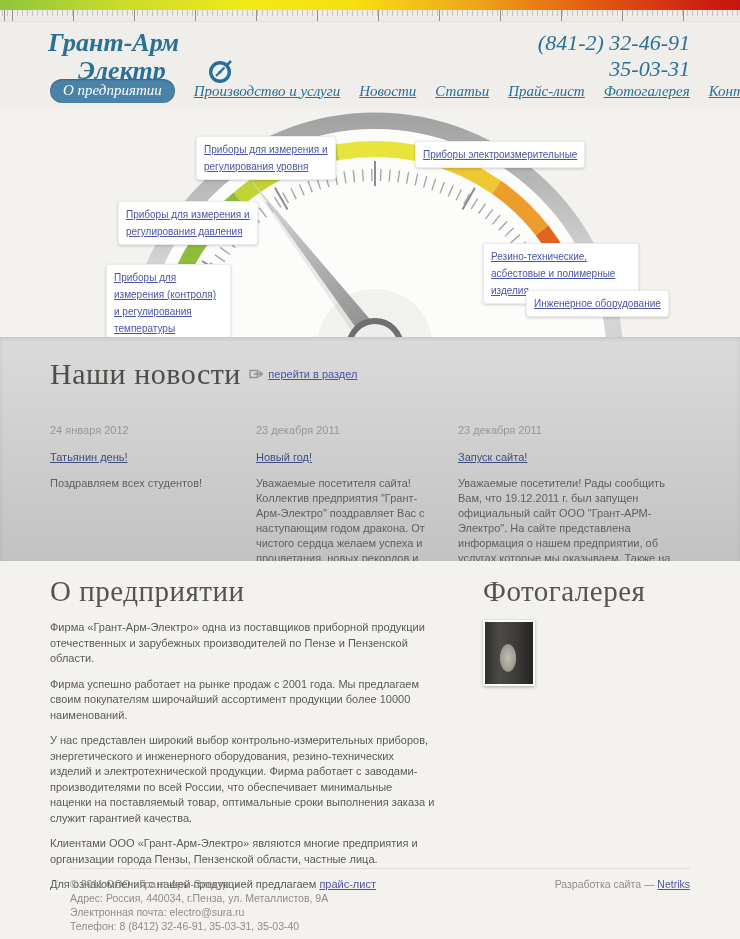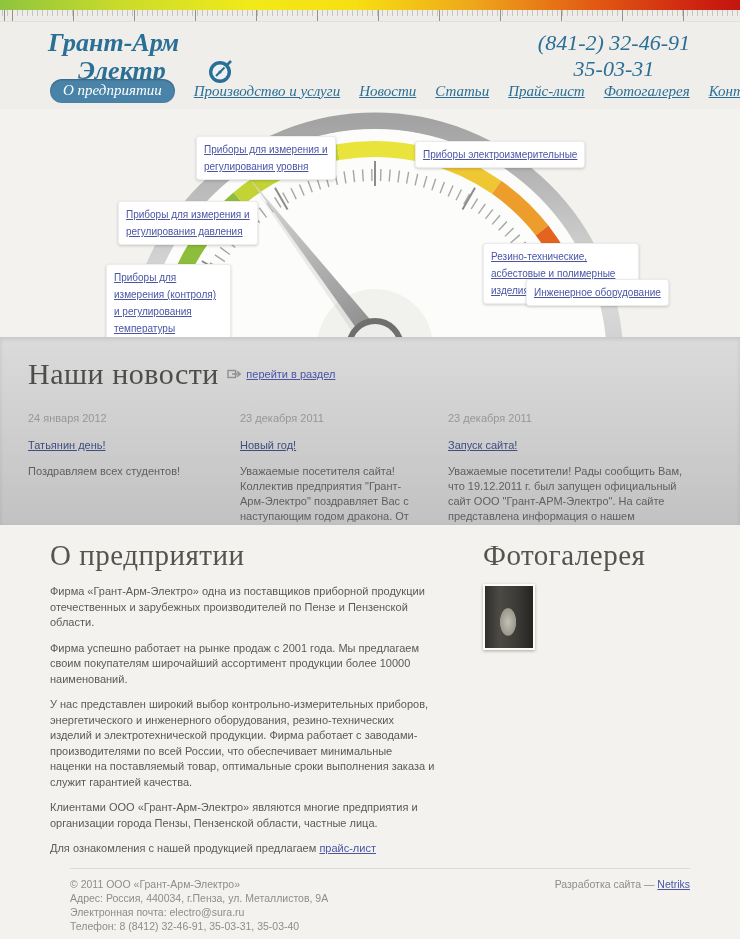--- a/index.html
+++ b/index.html
@@ -25,50 +25,50 @@
     background-position:12px 0, 2px 0;
     border-bottom:1px solid #e2e0db;
   }
   
   .header { height:87px; background:#efeeea; position:relative; }
   .logo { position:absolute; left:48px; top:8px; cursor:pointer;
     font-family:"Liberation Serif","DejaVu Serif",serif; font-style:italic; font-weight:bold;
     color:#2a6f96; font-size:26px; line-height:26px; }
   .logo .l2 { margin-left:30px; display:flex; align-items:center;gap:40px; }
   .logo svg { margin-left:1px; margin-top:2px; }
-  .phones { position:absolute; right:50px; top:8px; text-align:center;
+  .phones { position:absolute; right:50px; top:8px; text-align:right;
     font-family:"Liberation Serif","DejaVu Serif",serif; font-style:italic;
     color:#2a6f96; font-size:22px; line-height:26px; }
   .nav { position:absolute; left:50px; right:40px; bottom:6px;
     display:flex; align-items:center; gap:19px;
     font-family:"Liberation Serif","DejaVu Serif",serif; font-style:italic; font-size:15px; }
   .nav a { color:#2a6f96; text-decoration:underline; cursor:pointer; white-space:nowrap; }
   .nav a.active { background:#4a83a8; color:#fff; text-decoration:none;
     padding:3px 13px 4px; border-radius:13px; box-shadow:inset 0 1px 2px rgba(0,0,0,.25); }
   
   .gauge-wrap { height:228px; position:relative; background:#f3f2ee; overflow:hidden; }
   .gauge-wrap svg.dial { position:absolute; left:0; top:0; }
   .glabel { position:absolute; background:#fff; border:1px solid #ececec; border-radius:3px;
     padding:4px 7px; font-size:10px; line-height:17px; color:#4a55a5;
     text-decoration:underline; cursor:pointer; box-shadow:0 1px 3px rgba(0,0,0,.18); }
   .gl1 { left:196px; top:27px;  width:140px; }
   .gl2 { left:415px; top:32px; }
   .gl3 { left:118px; top:92px;  width:140px; }
   .gl4 { left:483px; top:94px;  width:156px;margin-top:40px; }
   .gl5 { left:106px; top:155px; width:125px; }
-  .gl6 { left:526px; top:170px; }
-  
-  .news { height:188px; background:linear-gradient(#dbdbdb,#c2c2c2);
-    box-shadow:inset 0 2px 4px rgba(0,0,0,.10); padding:20px 28px 0; position:relative; }
+  .gl6 { left:526px; top:181px; }
+  
+  .news { height:224px; background:linear-gradient(#dbdbdb,#c2c2c2);
+    box-shadow:inset 0 2px 4px rgba(0,0,0,.10); padding:20px 50px 0; position:relative; }
   .news h2 { margin:0; display:inline-block;
     font-family:"Liberation Serif","DejaVu Serif",serif; font-weight:normal;
     font-size:30px; color:#4e4d49; letter-spacing:.5px; }
   .goto { display:inline-flex; align-items:center; gap:4px; margin-left:4px;
     font-size:11px; color:#4a55a5; text-decoration:underline; cursor:pointer; vertical-align:4px; }
-  .news-cols { display:flex; margin-top:20px; }
+  .news-cols { display:flex; margin-top:32px; }
   .ncol { font-size:11px; line-height:15px; }
   .ncol.c1 { width:182px; margin-right:30px; }
   .ncol.c2 { width:178px; margin-right:30px; }
   .ncol.c3 { width:240px; }
   .ndate { color:#979797; margin-bottom:12px; }
   .ntitle { color:#3f4d80; text-decoration:underline; cursor:pointer; display:inline-block; margin-bottom:11px; }
   .ntext { color:#5f5f5f; }
   
   .about { height:377px; background:#f3f2ee; position:relative; padding:14px 50px 0; }
   .about h2, .gallery h2 { margin:0 0 12px;

